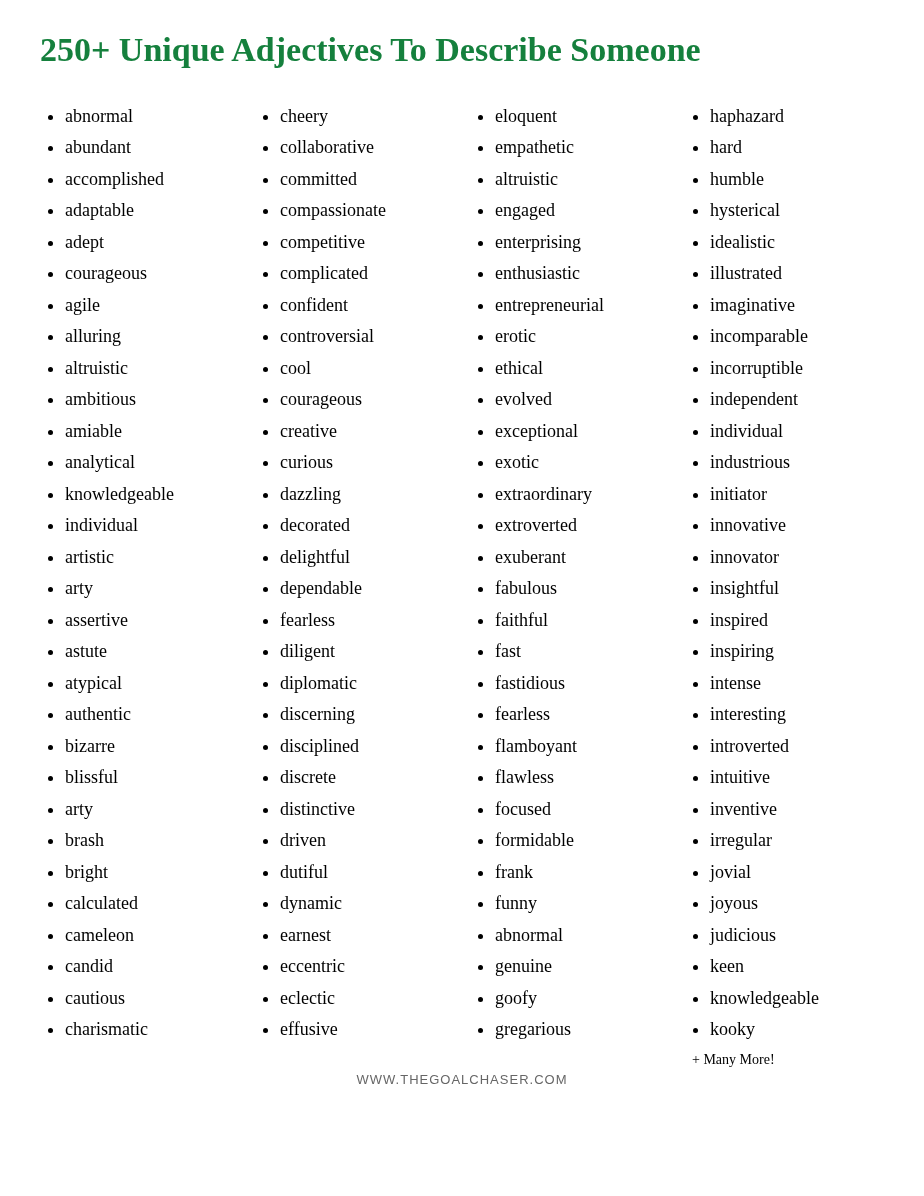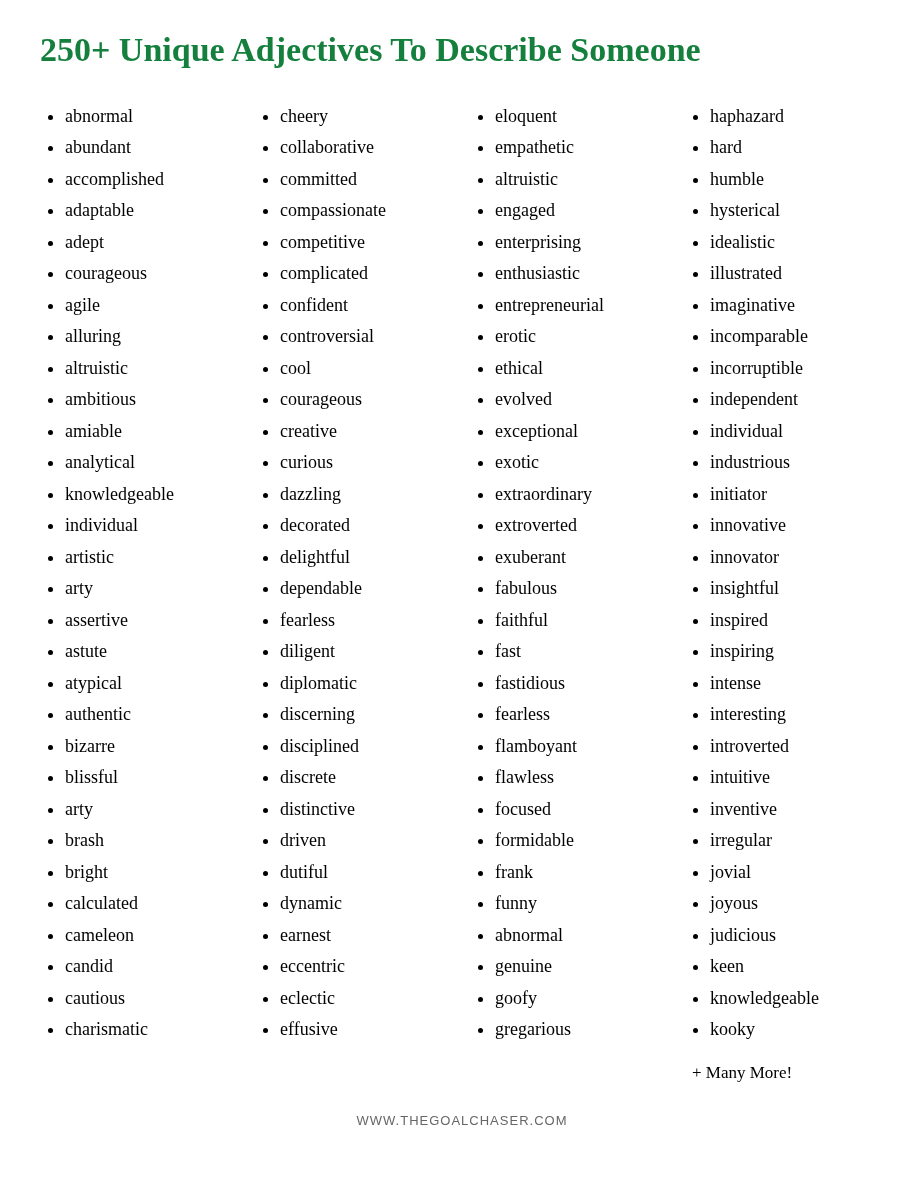--- a/index.html
+++ b/index.html
@@ -38,35 +38,34 @@
 
     ul li {
       font-size: 18px;
       color: #000000;
       line-height: 1.75;
       font-family: Georgia, 'Times New Roman', serif;
     }
 
     .footer {
       text-align: center;
-      margin-top: 25px;
       font-size: 13px;
       color: #666666;
       letter-spacing: 1px;
       font-family: Arial, sans-serif;
     }
 
     .more-label {
-      font-size: 17px;
+      font-size: 14px;
       color: #000000;
       line-height: 1.75;
       font-family: Georgia, 'Times New Roman', serif;
       padding-left: 2px;
       display: block;
-      margin-top: 12px;
+      margin-top: 2px;
     }
   </style>
 </head>
 <body>
 
 <h1>250+ Unique Adjectives To Describe Someone</h1>
 
 <div class="columns-container">
 <div class="column">
       <ul>

